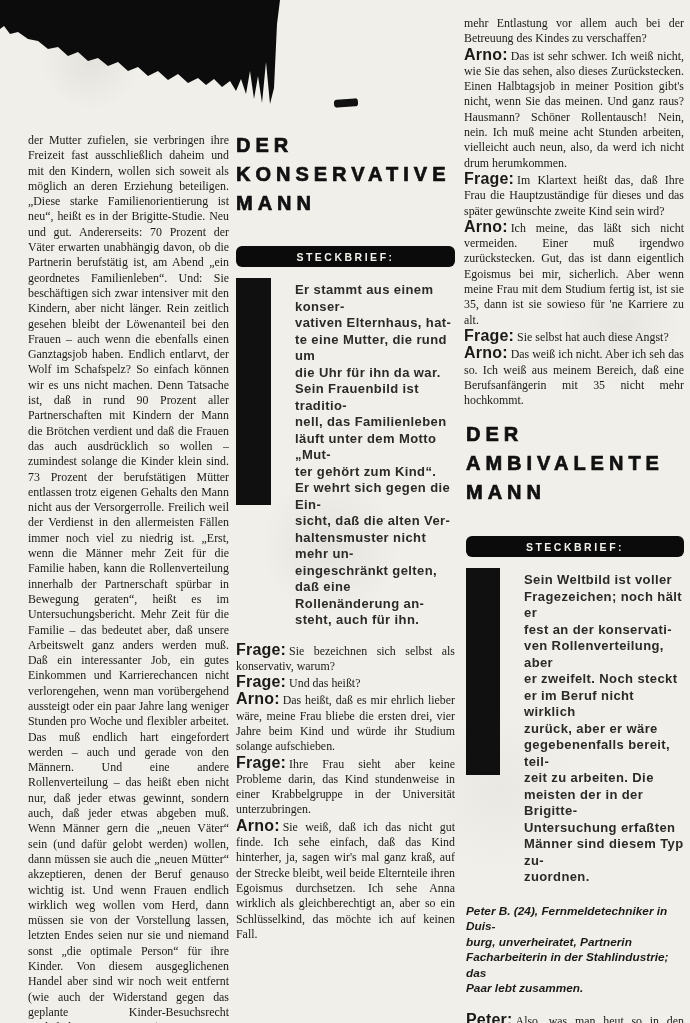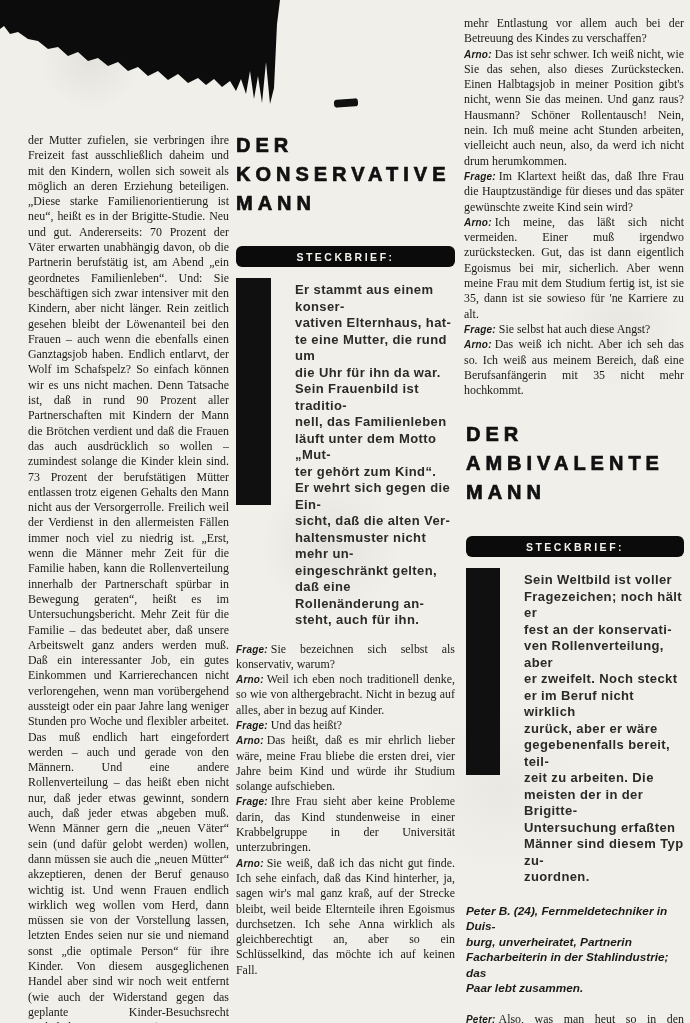--- a/index.html
+++ b/index.html
@@ -16,22 +16,22 @@
   }
   .col { position:absolute; display:flex; flex-direction:column; }
   #col-left   { left:28px;  top:0; width:201px; }
   #col-mid    { left:236px; top:0; width:219px; }
   #col-right-top    { left:464px; top:0; width:220px; height:420px; overflow:hidden; }
   #col-right-bottom { left:466px; top:420px; width:218px; }
 
   .serif-body { font-size:11.9px; line-height:15.3px; text-align:justify; }
   .qa p { margin:0; text-align:justify; font-size:11.9px; line-height:15.3px; }
   .qa-label {
-    font-family:"Liberation Sans", sans-serif; font-style:italic; font-weight:700;
-    font-size:10px; letter-spacing:0.2px; margin-right:3px;
+    font-family:"Liberation Sans", sans-serif; font-weight:700;
+    font-size:16px; letter-spacing:0.2px; margin-right:3px;
   }
   .headline {
     font-family:"Liberation Sans", sans-serif; font-weight:700; font-size:20px;
     line-height:29px; letter-spacing:5px; white-space:pre-line; color:#111;
     -webkit-text-stroke:0.7px #111;
   }
   .bar {
     background:#0b0b0b; height:21px; display:flex; align-items:center; justify-content:center;
     border-radius:6px;
   }
@@ -103,21 +103,20 @@
 ter gehört zum Kind“.
 Er wehrt sich gegen die Ein-
 sicht, daß die alten Ver-
 haltensmuster nicht mehr un-
 eingeschränkt gelten,
 daß eine Rollenänderung an-
 steht, auch für ihn.</div>
     </div>
     <div class="qa">
       <p><span class="qa-label">Frage:</span><span>Sie bezeichnen sich selbst als konservativ, warum?</span></p>
-      <p><span class="qa-label">Arno:</span><span>Weil ich eben noch traditionell denke, so wie von althergebracht. Nicht in bezug auf alles, aber in bezug auf Kinder.</span></p>
       <p><span class="qa-label">Frage:</span><span>Und das heißt?</span></p>
       <p><span class="qa-label">Arno:</span><span>Das heißt, daß es mir ehrlich lieber wäre, meine Frau bliebe die ersten drei, vier Jahre beim Kind und würde ihr Studium solange aufschieben.</span></p>
       <p><span class="qa-label">Frage:</span><span>Ihre Frau sieht aber keine Probleme darin, das Kind stundenweise in einer Krabbelgruppe in der Universität unterzubringen.</span></p>
       <p><span class="qa-label">Arno:</span><span>Sie weiß, daß ich das nicht gut finde. Ich sehe einfach, daß das Kind hinterher, ja, sagen wir's mal ganz kraß, auf der Strecke bleibt, weil beide Elternteile ihren Egoismus durchsetzen. Ich sehe Anna wirklich als gleichberechtigt an, aber so ein Schlüsselkind, das möchte ich auf keinen Fall.</span></p>
 
     </div>
   </div>
 
   <div class="col" id="col-right-top">
     <div class="serif-body qa">

